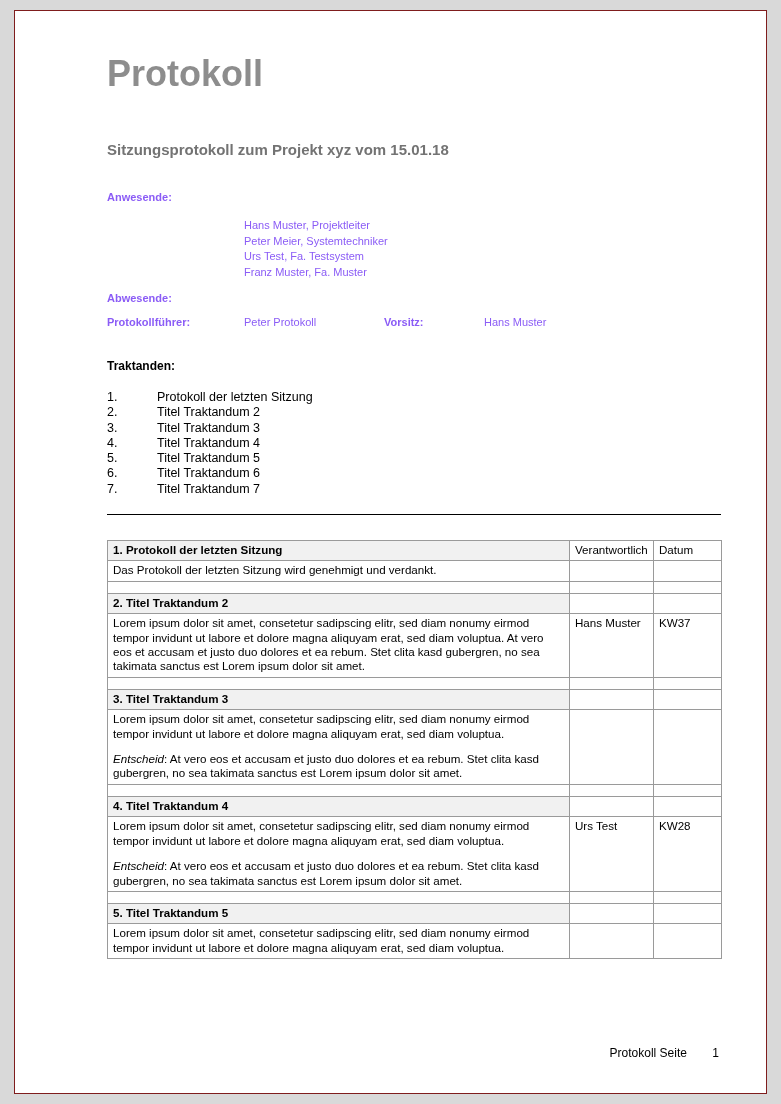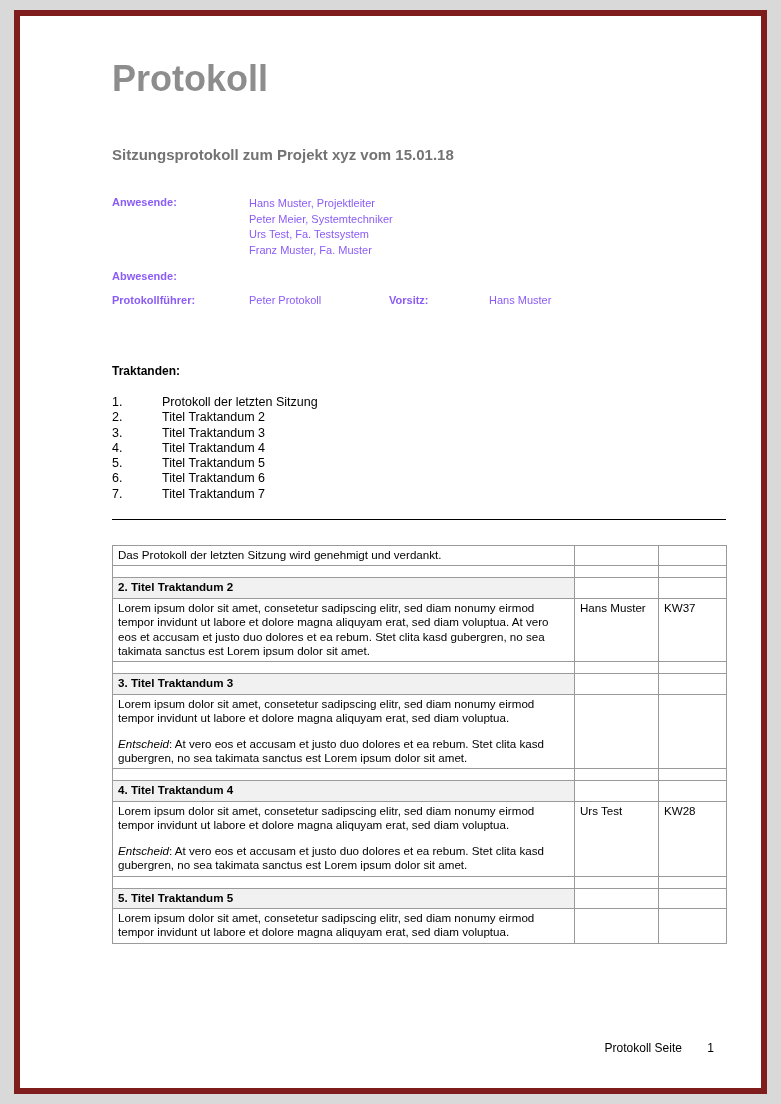--- a/index.html
+++ b/index.html
@@ -13,21 +13,21 @@
     font-family: "Liberation Sans", sans-serif;
     overflow: hidden;
   }
   .page {
     position: absolute;
     left: 14px;
     top: 10px;
     width: 753px;
     height: 1084px;
     background: #ffffff;
-    border: 6px solid #7f1d1d;
+    border: 1px solid #7f1d1d;
     box-sizing: border-box;
     overflow: hidden;
   }
   .page-inner {
     position: absolute;
     left: 0;
     top: 0;
     right: 0;
     bottom: 0;
     padding: 0;
@@ -61,20 +61,21 @@
     display: flex;
     margin-bottom: 0px;
   }
   .meta-label {
     width: 137px;
     font-weight: bold;
     flex: 0 0 137px;
   }
   .meta-value {
     flex: 1;
+    margin-top: 27px;
   }
   .meta-value .line {
     line-height: 15.5px;
   }
   .meta-gap {
     height: 12px;
   }
   .meta-inline {
     display: flex;
   }
@@ -238,20 +239,25 @@
     <div class="hr"></div>
 
     <table class="main">
       <colgroup>
         <col class="col-main">
         <col class="col-resp">
         <col class="col-date">
       </colgroup>
       <tbody>
         <tr>
+          <td class="sec-title">1. Protokoll der letzten Sitzung</td>
+          <td class="hdr-label">Verantwortlich</td>
+          <td class="hdr-label">Datum</td>
+        </tr>
+        <tr>
           <td>Das Protokoll der letzten Sitzung wird genehmigt und verdankt.</td>
           <td></td>
           <td></td>
         </tr>
 
         <tr class="spacer">
           <td></td>
           <td></td>
           <td></td>
         </tr>

